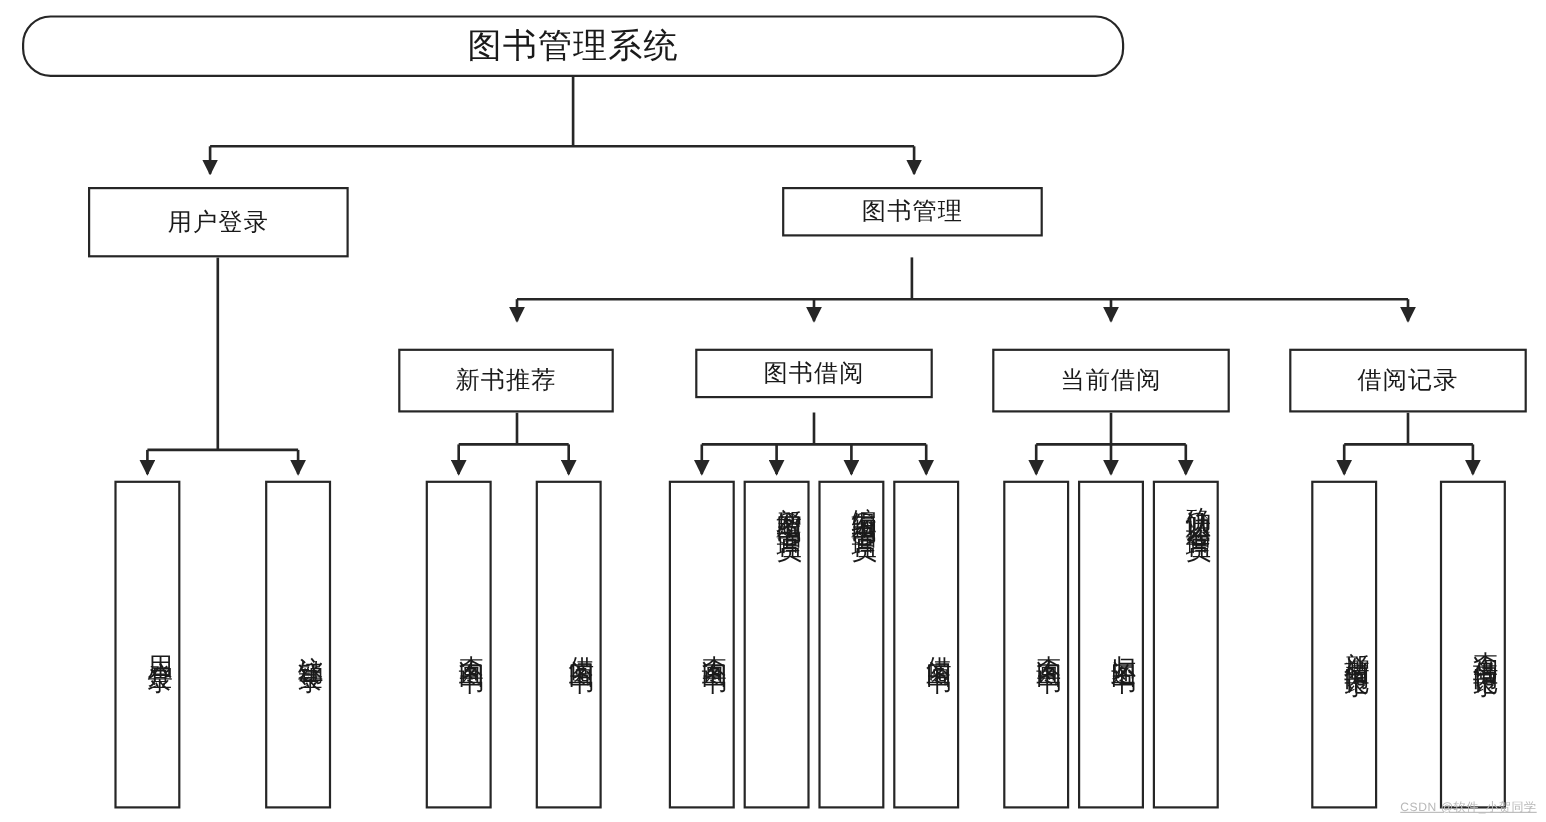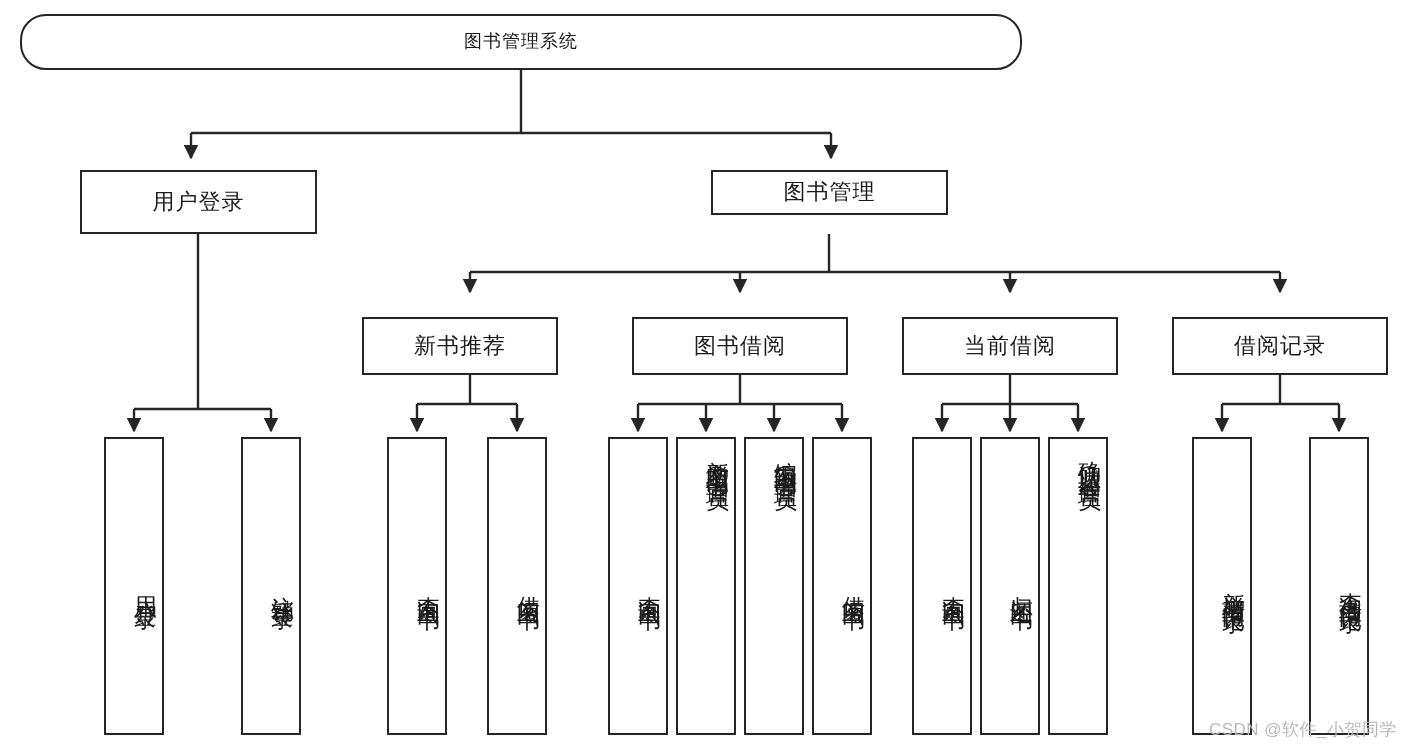--- a/index.html
+++ b/index.html
@@ -35,21 +35,21 @@
     align-items: center;
     justify-content: center;
     color: #1a1a1a;
   }
   .node.horiz {
     font-size: 22px;
     letter-spacing: 1px;
     line-height: 1.2;
   }
   .node.root {
-    font-size: 18px;
+    font-size: 31px;
     border-radius: 26px;
   }
   
   .node.vert {
     writing-mode: vertical-rl;
     text-orientation: upright;
     font-size: 23px;
     letter-spacing: 4px;
     padding-top: 4px;
     padding-bottom: 4px;
@@ -61,25 +61,26 @@
   }
   .vlabel {
     writing-mode: vertical-rl;
     text-orientation: upright;
     white-space: nowrap;
   }
   .watermark {
     position: absolute;
     right: 8px;
     bottom: 6px;
-    font-size: 17px;
+    font-size: 11px;
     color: #b9b9b9;
     letter-spacing: 0.5px;
     white-space: nowrap;
     user-select: none;
+    text-decoration: underline;
   }
 </style>
 </head>
 <body>
 
 <div id="canvas">
 
   <svg class="edges" viewBox="0 0 1405 747">
     <defs>
       <marker id="arrow" viewBox="0 0 10 10" refX="9" refY="5" markerWidth="6" markerHeight="6" orient="auto-start-reverse">
@@ -131,21 +132,21 @@
   </svg>
 
   <div class="node horiz root" style="left:20px; top:14px; width:1002px; height:56px;">图书管理系统</div>
 
   <div class="node horiz" style="left:80px; top:170px; width:237px; height:64px;">用户登录</div>
 
   <div class="node horiz" style="left:711px; top:170px; width:237px; height:45px;">图书管理</div>
 
   <div class="node horiz" style="left:362px; top:317px; width:196px; height:58px;">新书推荐</div>
 
-  <div class="node horiz" style="left:632px; top:317px; width:216px; height:58px;">图书借阅</div>
+  <div class="node horiz" style="left:632px; top:317px; width:216px; height:45px;">图书借阅</div>
 
   <div class="node horiz" style="left:902px; top:317px; width:216px; height:58px;">当前借阅</div>
 
   <div class="node horiz" style="left:1172px; top:317px; width:216px; height:58px;">借阅记录</div>
 
   <div class="node vert" style="left:104px; top:437px; width:60px; height:298px;">
     <span class="vlabel">用户登录</span>
   </div>
 
   <div class="node vert" style="left:241px; top:437px; width:60px; height:298px;">

